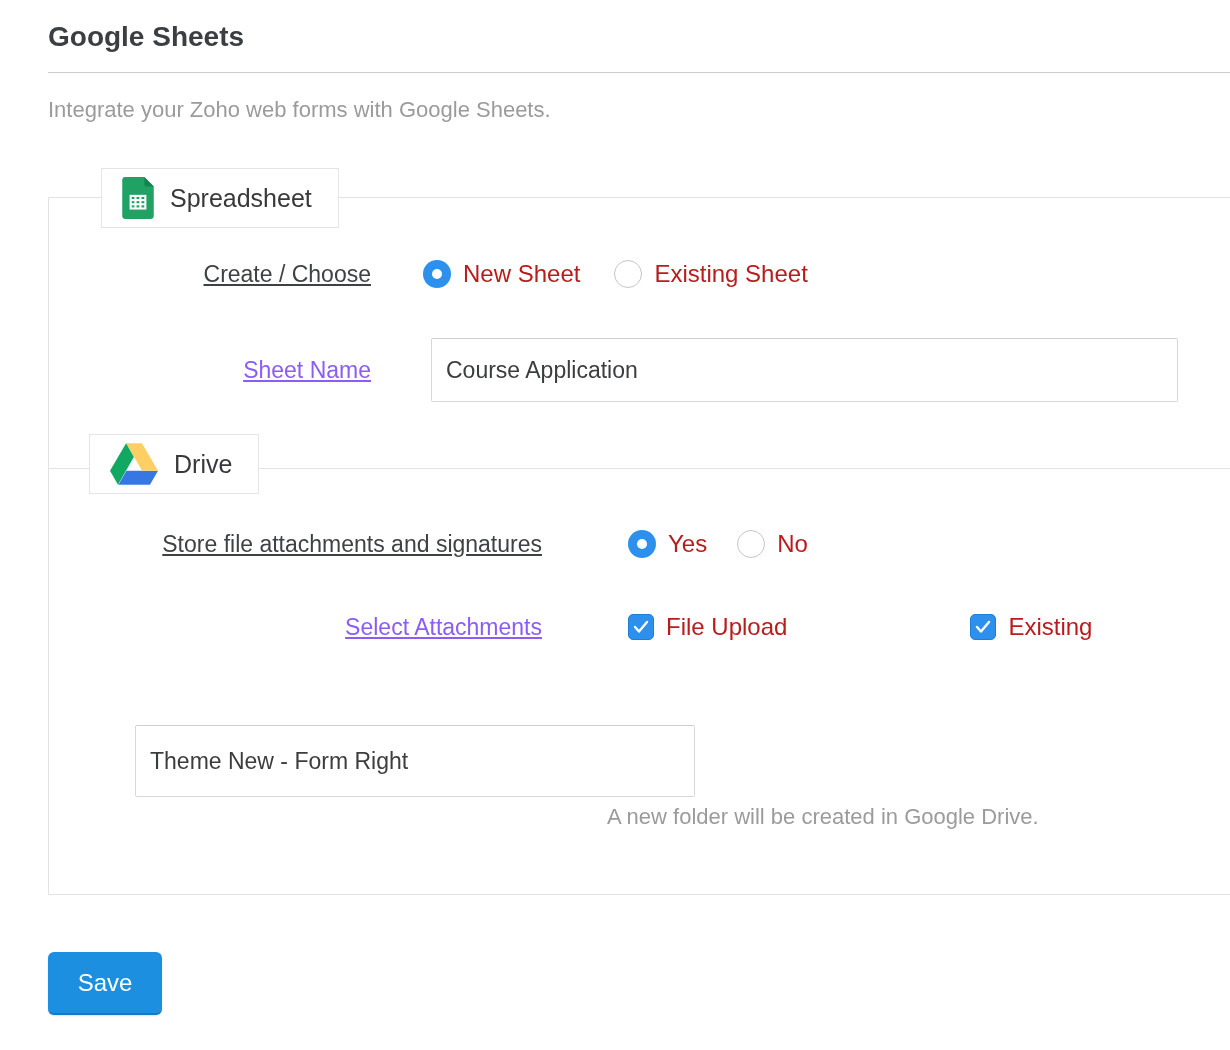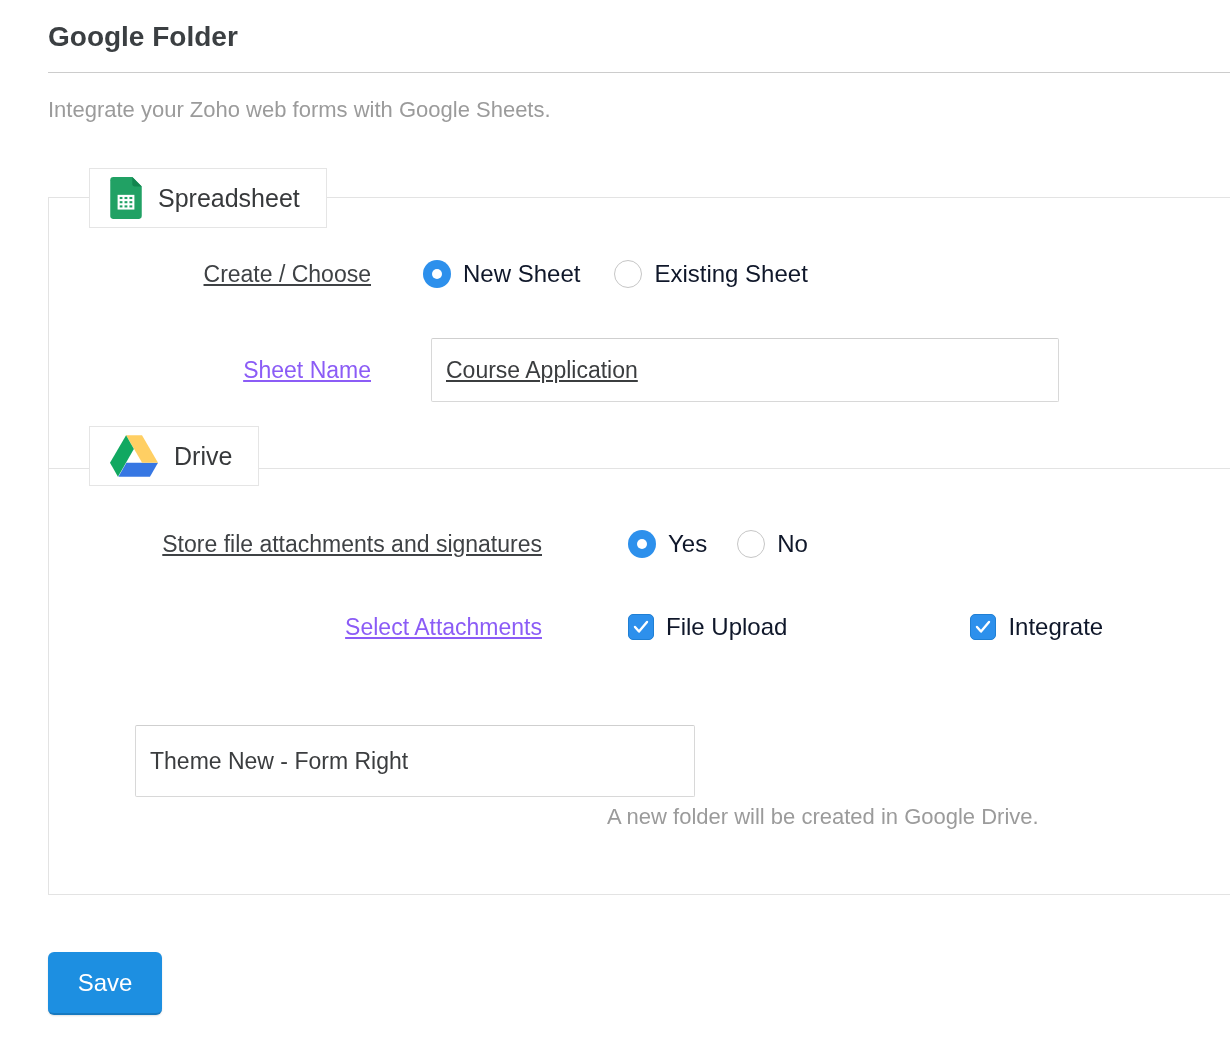--- a/index.html
+++ b/index.html
@@ -32,22 +32,22 @@
     border:1px solid #e3e3e3; border-right:0;
     background:#ffffff;
   }
   .legend {
     position:absolute; background:#ffffff;
     border:1px solid #e5e5e5;
     height:60px; display:flex; align-items:center;
     padding:0 26px 0 20px; gap:16px;
     font-size:25px; color:#37393b; z-index:2;
   }
-  .legend-spreadsheet { top:-30px; left:40px; }
-  .legend-drive { top:228px; left:40px; }
+  .legend-spreadsheet { top:-30px; left:52px; }
+  .legend-drive { top:236px; left:40px; }
   .divider {
     position:absolute; top:270px; left:0; right:0; height:0;
     border-top:1px solid #e3e3e3; z-index:1;
   }
 
   
   .row { position:absolute; left:0; right:0; display:flex; align-items:center; }
   .row-create    { top:58px;  height:36px; }
   .row-sheetname { top:140px; height:64px; }
   .row-store     { top:328px; height:36px; }
@@ -59,21 +59,21 @@
   .l1 { width:322px; text-align:right; flex:none; }
   .l2 { width:493px; text-align:right; flex:none; }
 
   .controls { display:flex; align-items:center; }
   .controls1 { margin-left:52px; gap:34px; }
   .controls2 { margin-left:86px; gap:30px; }
   .controls-checks { margin-left:86px; gap:183px; }
 
   
   .radio-option, .check-option { display:flex; align-items:center; gap:12px; cursor:pointer; }
-  .opt-label { font-size:24px; color:#0f172a; white-space:nowrap; }
+  .opt-label { font-size:24px; color:#b91c1c; white-space:nowrap; }
   .radio {
     width:28px; height:28px; border-radius:50%; flex:none;
     border:1px solid #c6c6c6; background:#ffffff; position:relative;
   }
   .radio.checked { border:0; background:#2d90ec; }
   .radio.checked::after {
     content:""; position:absolute; top:50%; left:50%;
     width:10px; height:10px; margin:-5px 0 0 -5px;
     border-radius:50%; background:#ffffff;
   }
@@ -85,21 +85,21 @@
     display:flex; align-items:center; justify-content:center;
   }
 
   
   .text-input {
     height:64px; border:1px solid #d8d8d8; border-top-color:#cfcfcf;
     border-radius:2px; background:#ffffff;
     font-family:"Liberation Sans", sans-serif;
     font-size:23px; color:#3b3d3f; padding:0 14px; outline:none;
   }
-  .sheet-input  { margin-left:60px; width:628px;text-decoration:underline; }
+  .sheet-input  { margin-left:60px; width:747px; }
   .folder-input { margin-left:86px; width:560px; height:72px; }
 
   .helper {
     position:absolute; top:606px; left:558px;
     font-size:22px; color:#9b9b9b;
   }
 
   
   .save-btn {
     position:absolute; top:952px; left:48px;
@@ -112,21 +112,21 @@
   }
 
   .icon-sheets { width:32px; height:42px; flex:none; }
   .icon-drive  { width:48px; height:42px; flex:none; }
 </style>
 </head>
 <body>
 
 <div class="page">
 
-  <h1 class="page-title">Google Folder</h1>
+  <h1 class="page-title">Google Sheets</h1>
   <hr class="title-divider">
   <p class="page-subtitle">Integrate your Zoho web forms with Google Sheets.</p>
 
   <div class="panel">
 
     <div class="divider"></div>
 
     <div class="legend legend-spreadsheet">
       <svg class="icon-sheets" viewBox="0 0 30 40" aria-hidden="true">
         <path d="M3 0 h18 l9 9 v28 a3 3 0 0 1 -3 3 h-24 a3 3 0 0 1 -3 -3 v-34 a3 3 0 0 1 3 -3 z" fill="#21a164"></path>
@@ -194,21 +194,21 @@
             </svg>
           </span>
           <span class="opt-label">File Upload</span>
         </div>
         <div class="check-option">
           <span class="checkbox">
             <svg width="16" height="14" viewBox="0 0 16 14">
               <polyline points="2,7 6,11.5 14,2" fill="none" stroke="#ffffff" stroke-width="2.4" stroke-linecap="round" stroke-linejoin="round"></polyline>
             </svg>
           </span>
-          <span class="opt-label">Integrate</span>
+          <span class="opt-label">Existing</span>
         </div>
       </div>
     </div>
 
     <div class="row row-folder">
       <input type="text" class="text-input folder-input" value="Theme New - Form Right" style="">
     </div>
     <div class="helper">A new folder will be created in Google Drive.</div>
 
   </div>

